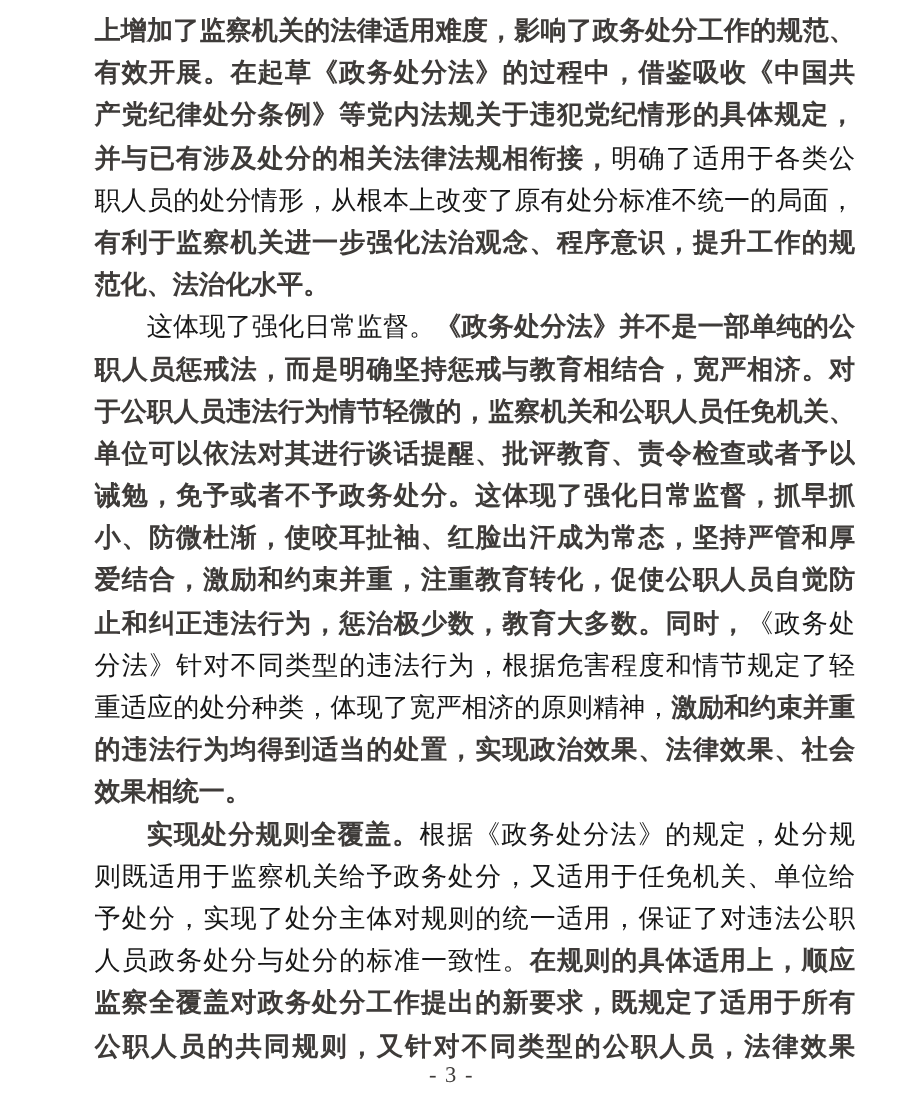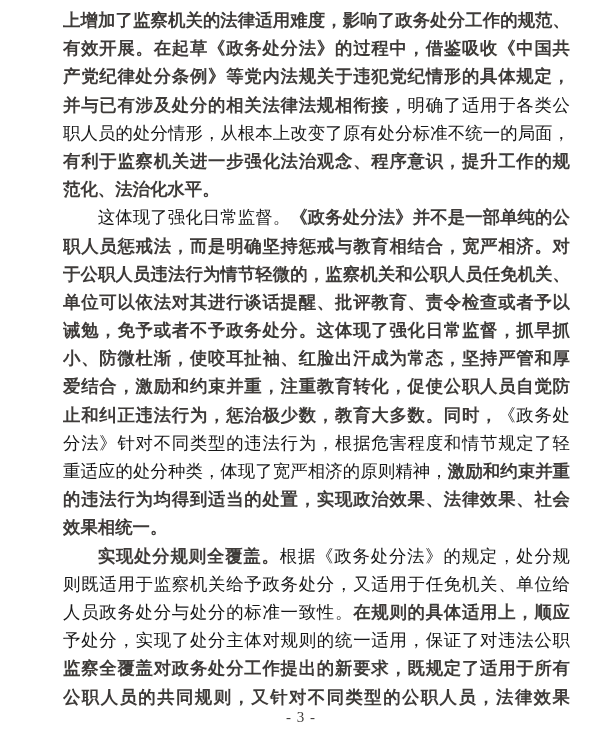--- a/index.html
+++ b/index.html
@@ -91,20 +91,20 @@
         <div class="line"><span class="run">爱结合，激励和约束并重，注重教育转化，促使公职人员自觉防</span></div>
         <div class="line"><span class="run">止和纠正违法行为，惩治极少数，教育大多数。同时，</span><span class="run bold">《政务处</span></div>
         <div class="line"><span class="run bold">分法》针对不同类型的违法行为，根据危害程度和情节规定了轻</span></div>
         <div class="line"><span class="run bold">重适应的处分种类，体现了宽严相济的原则精神，</span><span class="run">激励和约束并重</span></div>
         <div class="line"><span class="run">的违法行为均得到适当的处置，实现政治效果、法律效果、社会</span></div>
         <div class="line short"><span class="run">效果相统一。</span></div>
       </div>
       <div class="paragraph">
         <div class="line indent"><span class="run">实现处分规则全覆盖。</span><span class="run bold">根据《政务处分法》的规定，处分规</span></div>
         <div class="line"><span class="run bold">则既适用于监察机关给予政务处分，又适用于任免机关、单位给</span></div>
+        <div class="line"><span class="run bold">予处分，实现了处分主体对规则的统一适用，保证了对违法公职</span></div>
         <div class="line"><span class="run bold">人员政务处分与处分的标准一致性。</span><span class="run">在规则的具体适用上，顺应</span></div>
-        <div class="line"><span class="run bold">予处分，实现了处分主体对规则的统一适用，保证了对违法公职</span></div>
         <div class="line"><span class="run">监察全覆盖对政务处分工作提出的新要求，既规定了适用于所有</span></div>
         <div class="line"><span class="run">公职人员的共同规则，又针对不同类型的公职人员，法律效果</span></div>
       </div>
     </div>
   <div class="footer">- 3 -</div>
 </div>
 
 </body></html>

